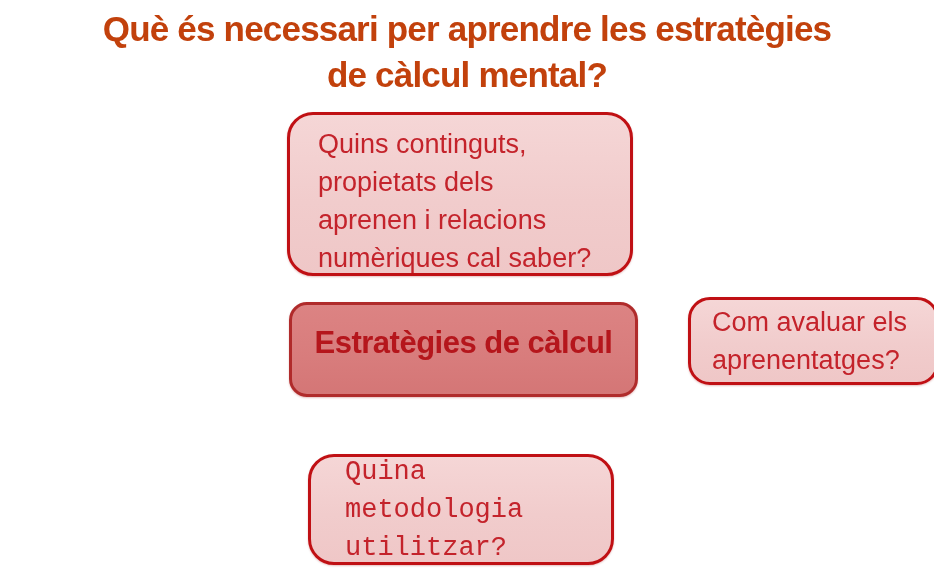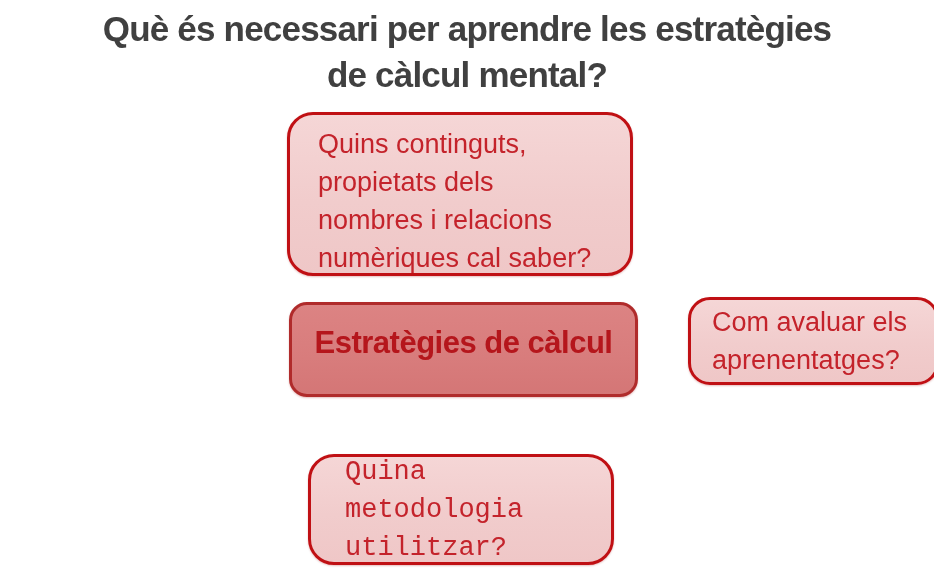--- a/index.html
+++ b/index.html
@@ -14,21 +14,21 @@
     background: #ffffff;
     overflow: hidden;
     font-family: "Liberation Sans", sans-serif;
   }
   .slide-title {
     position: absolute;
     top: 6px;
     left: 0;
     width: 934px;
     text-align: center;
-    color: #404040;
+    color: #c2410c;
     font-size: 35px;
     line-height: 46px;
     font-weight: 700;
     letter-spacing: -0.8px;
     white-space: pre-line;
     margin: 0;
   }
   .box {
     position: absolute;
     box-sizing: border-box;
@@ -100,21 +100,21 @@
 <body>
 
 <div class="slide">
 
   <h1 class="slide-title">Què és necessari per aprendre les estratègies
 de càlcul mental?</h1>
 
   <div class="box box-top">
     <span class="box-text">Quins continguts,
 propietats dels
-nombres i relacions
+aprenen i relacions
 numèriques cal saber?</span>
   </div>
 
 
   <div class="box box-center">
     <span class="box-text">Estratègies de càlcul</span>
   </div>
 
   <div class="box box-right">
     <span class="box-text">Com avaluar els

